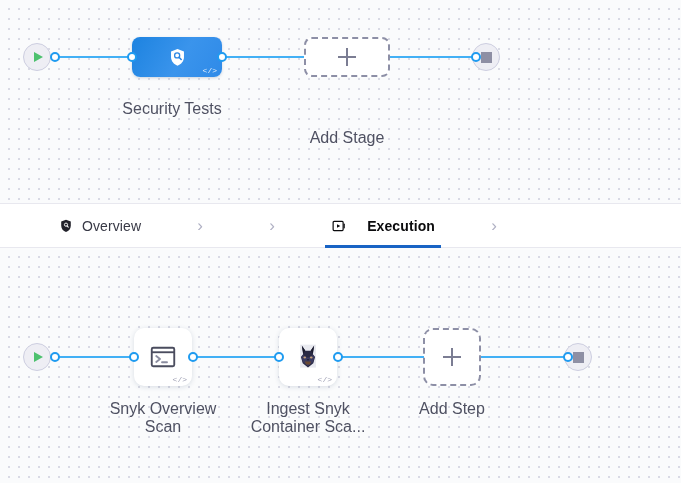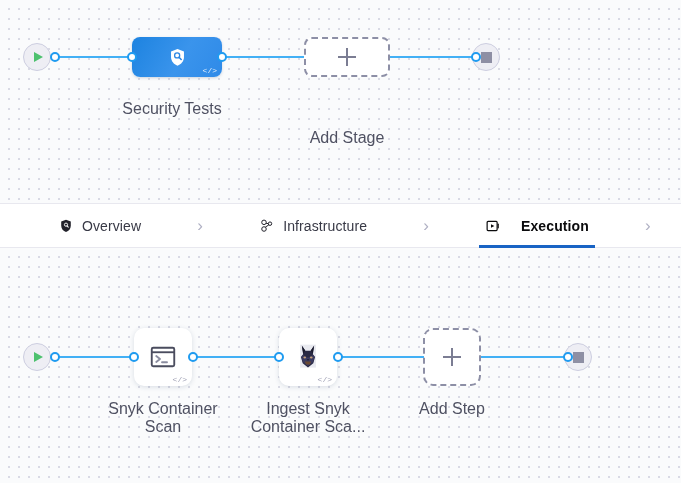--- a/index.html
+++ b/index.html
@@ -165,32 +165,20 @@
       <svg class="ticon" viewBox="0 0 24 24">
         <path d="M12 2.6 4.8 5.4v6.1c0 4.4 3 8.1 7.2 9.5 4.2-1.4 7.2-5.1 7.2-9.5V5.4L12 2.6Z" fill="#22222b"></path>
         <circle cx="12" cy="10" r="2.4" fill="none" stroke="#ffffff" stroke-width="1.4"></circle>
         <line x1="13.6" y1="11.7" x2="15.4" y2="13.6" stroke="#ffffff" stroke-width="1.6" stroke-linecap="round"></line>
       </svg>
       <span class="tlabel">Overview</span>
     </div>
 
     <span class="chev">›</span>
 
-    <div class="tab">
-      <svg class="ticon" viewBox="0 0 24 24">
-        <g fill="none" stroke="#22222b" stroke-width="1.5">
-          <circle cx="7.5" cy="6.5" r="3.4"></circle>
-          <circle cx="7.5" cy="16.5" r="3.4"></circle>
-          <circle cx="16.5" cy="8.5" r="2.6"></circle>
-          <line x1="10.6" y1="8" x2="14" y2="8.4"></line>
-          <line x1="9.6" y1="13.6" x2="14.7" y2="10.4"></line>
-        </g>
-      </svg>
-      <span class="tlabel">Infrastructure</span>
-    </div>
 
     <span class="chev">›</span>
 
     <div class="tab active">
       <svg class="ticon" viewBox="0 0 24 24">
         <rect x="3.2" y="5.2" width="15" height="13.6" rx="1.4" fill="none" stroke="#0b0b0d" stroke-width="1.8"></rect>
         <path d="M9 9.2 14 12l-5 2.8V9.2Z" fill="#0b0b0d"></path>
         <line x1="19.8" y1="9.2" x2="19.8" y2="14.8" stroke="#0b0b0d" stroke-width="1.8" stroke-linecap="round"></line>
       </svg>
       <span class="tlabel">Execution</span>
@@ -216,21 +204,21 @@
           <rect x="3" y="4.6" width="18" height="14.8" rx="1.2" fill="#ffffff" stroke="#4a4c5e" stroke-width="1.5"></rect>
           <line x1="3" y1="8.2" x2="21" y2="8.2" stroke="#4a4c5e" stroke-width="1.5"></line>
           <path d="M6.6 11.2 9.6 13.6 6.6 16" fill="none" stroke="#8b8da0" stroke-width="1.5" stroke-linecap="round" stroke-linejoin="round"></path>
           <line x1="11.2" y1="16.2" x2="15.2" y2="16.2" stroke="#8b8da0" stroke-width="1.5" stroke-linecap="round"></line>
         </svg>
         <span class="codemark">&lt;/&gt;</span>
       </div>
     </div>
     <div class="port" style="left:129px; top:104px;"></div>
     <div class="port" style="left:188px; top:104px;"></div>
-    <div class="caption" style="left:93px; top:152px; width:140px;">Snyk Container
+    <div class="caption" style="left:93px; top:152px; width:140px;">Snyk Overview
 Scan</div>
 
     <div class="link" style="left:195px; top:108px; width:83px;"></div>
 
     <div class="node" style="left:279px; top:80px;">
       <div class="stepbox">
         <svg viewBox="0 0 34 34" width="30" height="30">
           <rect x="8" y="3" width="18" height="26" fill="#e9eaf0"></rect>
           <path d="M10 4 11.5 14 9 17l2 7 6 5 6-5 2-7-2.5-3L24 4l-4 6h-6L10 4Z" fill="#2a2a44"></path>
           <path d="M11.4 14.6 9.6 17l1.6 5.6 5.8 4.6 5.8-4.6 1.6-5.6-1.8-2.4-5.6 3.2-5.6-3.2Z" fill="#3b3b60"></path>

